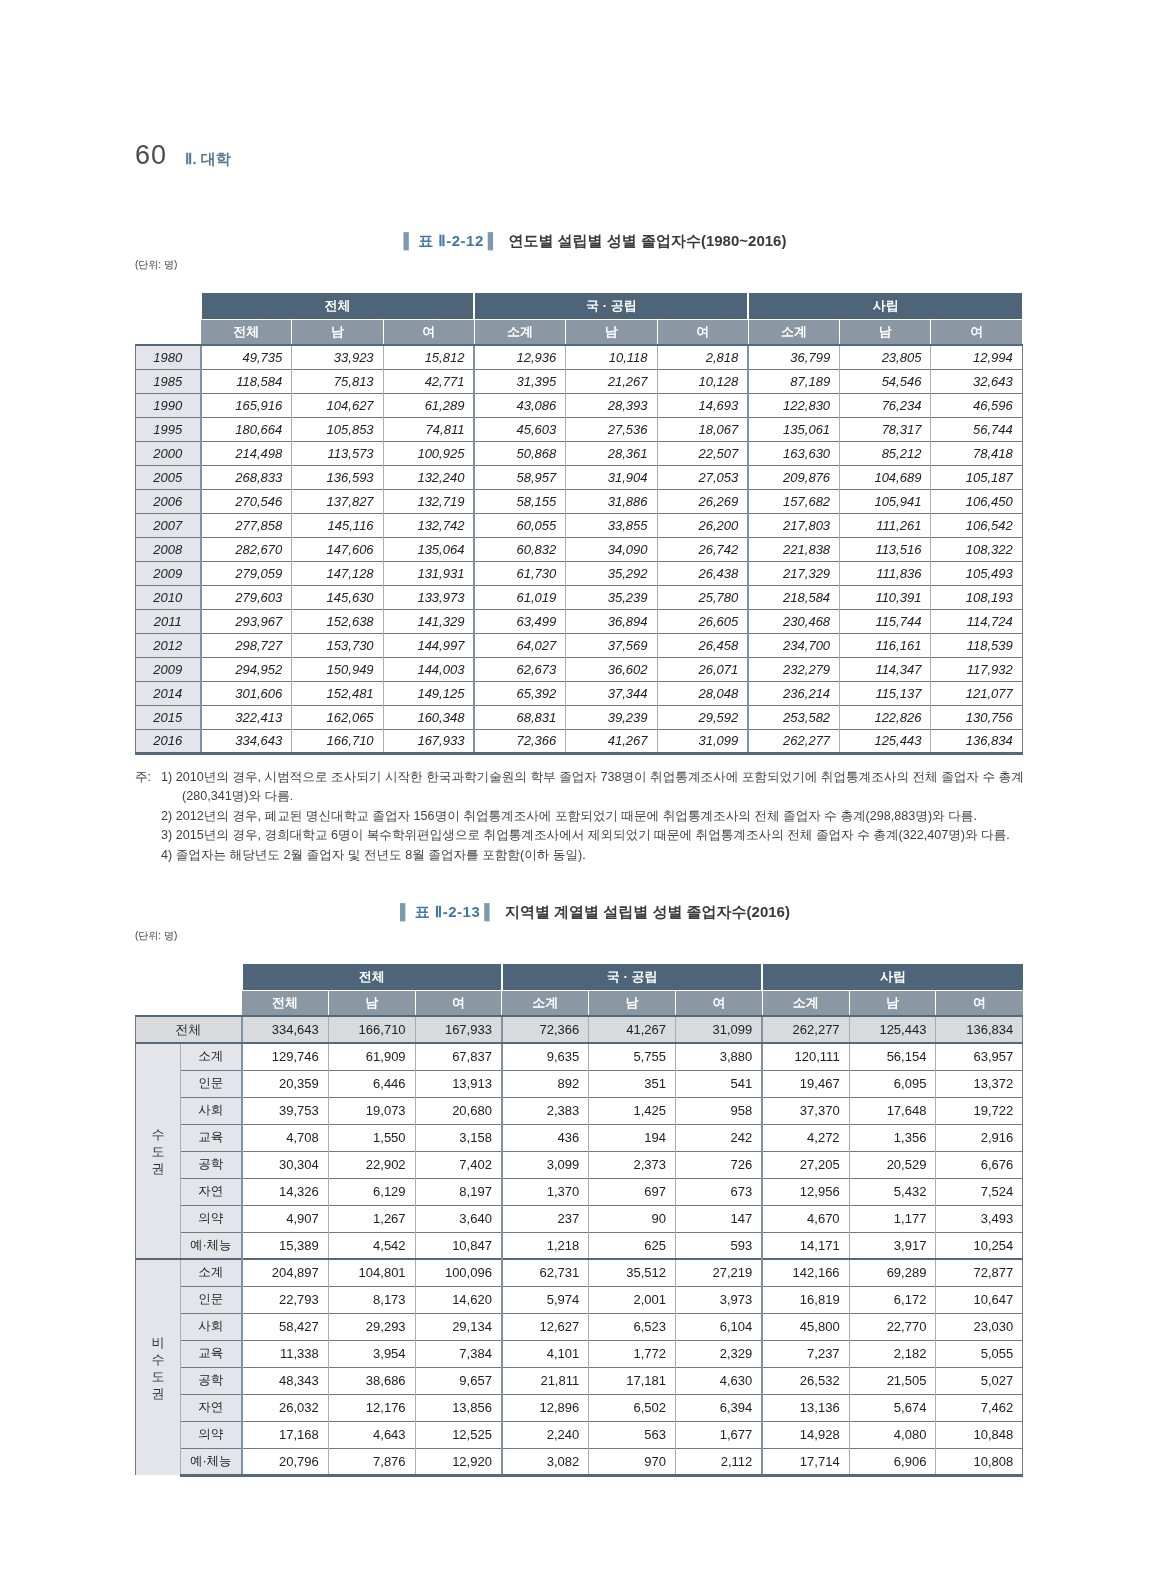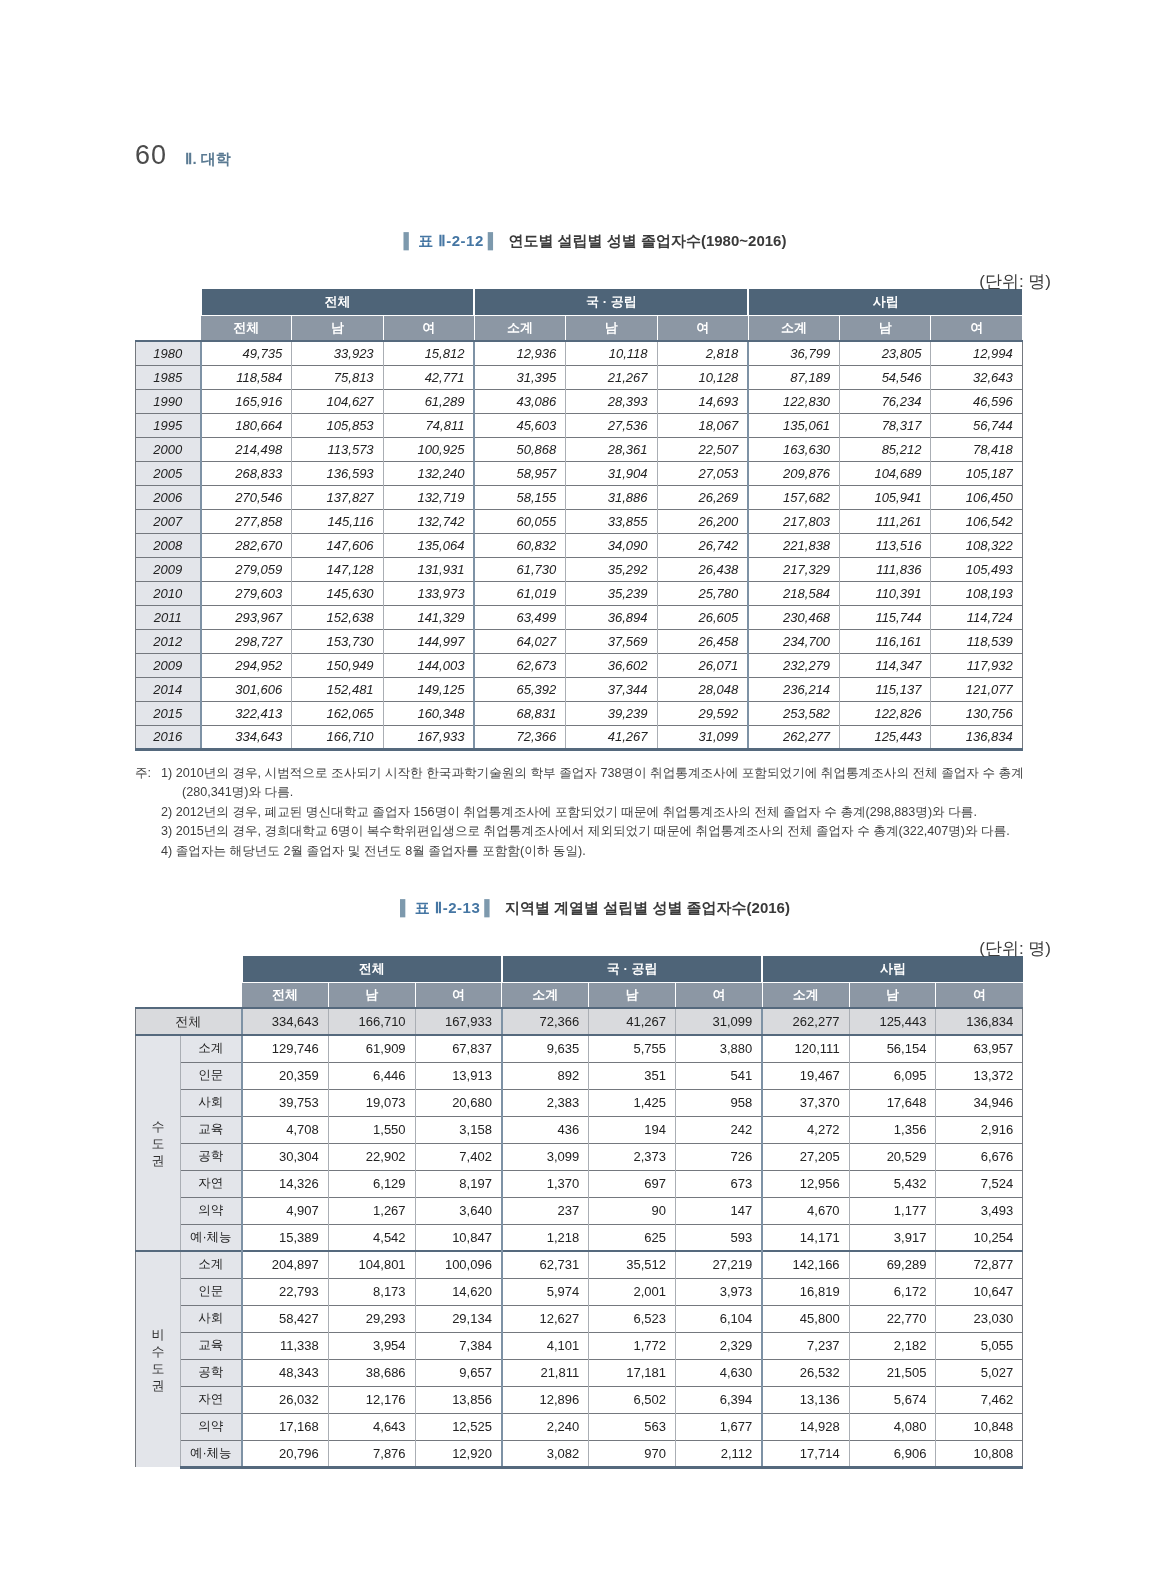--- a/index.html
+++ b/index.html
@@ -26,25 +26,25 @@
   
   .page-header{display:flex;align-items:baseline;gap:18px;height:32px;}
   .page-num{font-size:27px;font-weight:400;color:#4b4b4b;letter-spacing:1px;}
   .page-section{font-size:15px;color:var(--section-blue);font-weight:bold;}
 
   
   .table-title{margin-top:58px;text-align:center;font-size:15px;font-weight:bold;line-height:22px;}
   .table-title .bar{color:var(--bar-blue);margin:0 4px;font-weight:bold;}
   .table-title .prefix{color:var(--title-blue);letter-spacing:0.5px;}
   .table-title .ttext{color:#3a3a3a;margin-left:6px;}
-  .unit{margin-top:18px;text-align:right;font-size:17px;color:#3c3c3c;height:17px;}
+  .unit{margin-top:6px;font-size:10px;color:#3c3c3c;height:17px;}
 
   
   table.data-table{
-    border-collapse:collapse;table-layout:fixed;width:887px;margin-top:2px;
+    border-collapse:collapse;table-layout:fixed;width:887px;margin-top:18px;
     font-size:13px;
   }
   table.data-table th,table.data-table td{overflow:hidden;white-space:nowrap;}
   thead tr{height:26px;}
   thead th{font-weight:600;color:#ffffff;text-align:center;}
   thead tr.h1 th.gh{background:var(--header-dark);border-left:2px solid #ffffff;}
   thead tr.h1 th.gh:first-of-type{border-left:none;}
   thead tr.h2 th.sh{background:var(--header-light);border-left:1px solid #ffffff;border-top:1px solid #ffffff;}
   thead th.corner{background:#ffffff;border:none;}
   thead tr.h2 th{border-bottom:2px solid var(--accent-line);}
@@ -423,21 +423,21 @@
         <tr>
           <th class="field-label">사회</th>
           <td class="num">39,753</td>
           <td class="num">19,073</td>
           <td class="num">20,680</td>
           <td class="num grp">2,383</td>
           <td class="num">1,425</td>
           <td class="num">958</td>
           <td class="num grp">37,370</td>
           <td class="num">17,648</td>
-          <td class="num">34,946</td>
+          <td class="num">19,722</td>
         </tr>
         <tr>
           <th class="field-label">교육</th>
           <td class="num">4,708</td>
           <td class="num">1,550</td>
           <td class="num">3,158</td>
           <td class="num grp">436</td>
           <td class="num">194</td>
           <td class="num">242</td>
           <td class="num grp">4,272</td>

